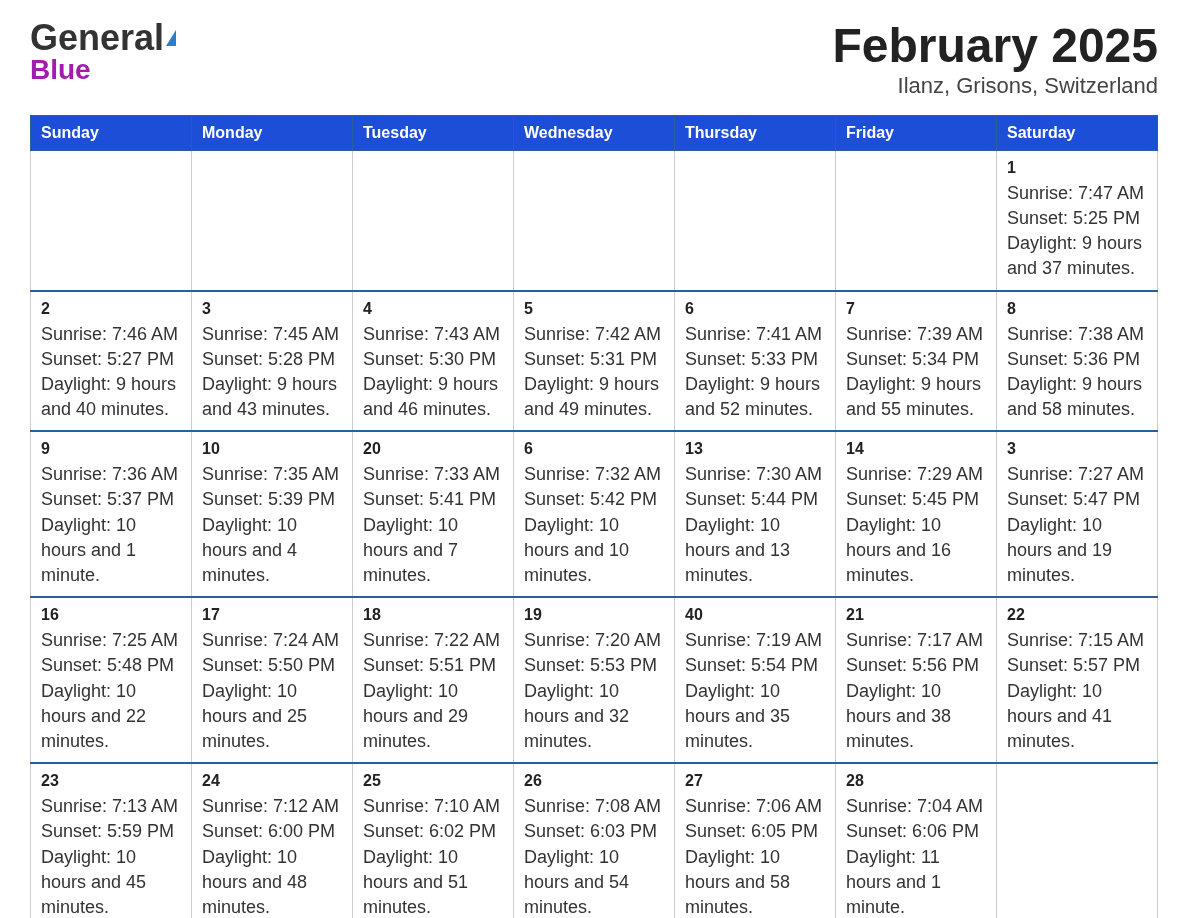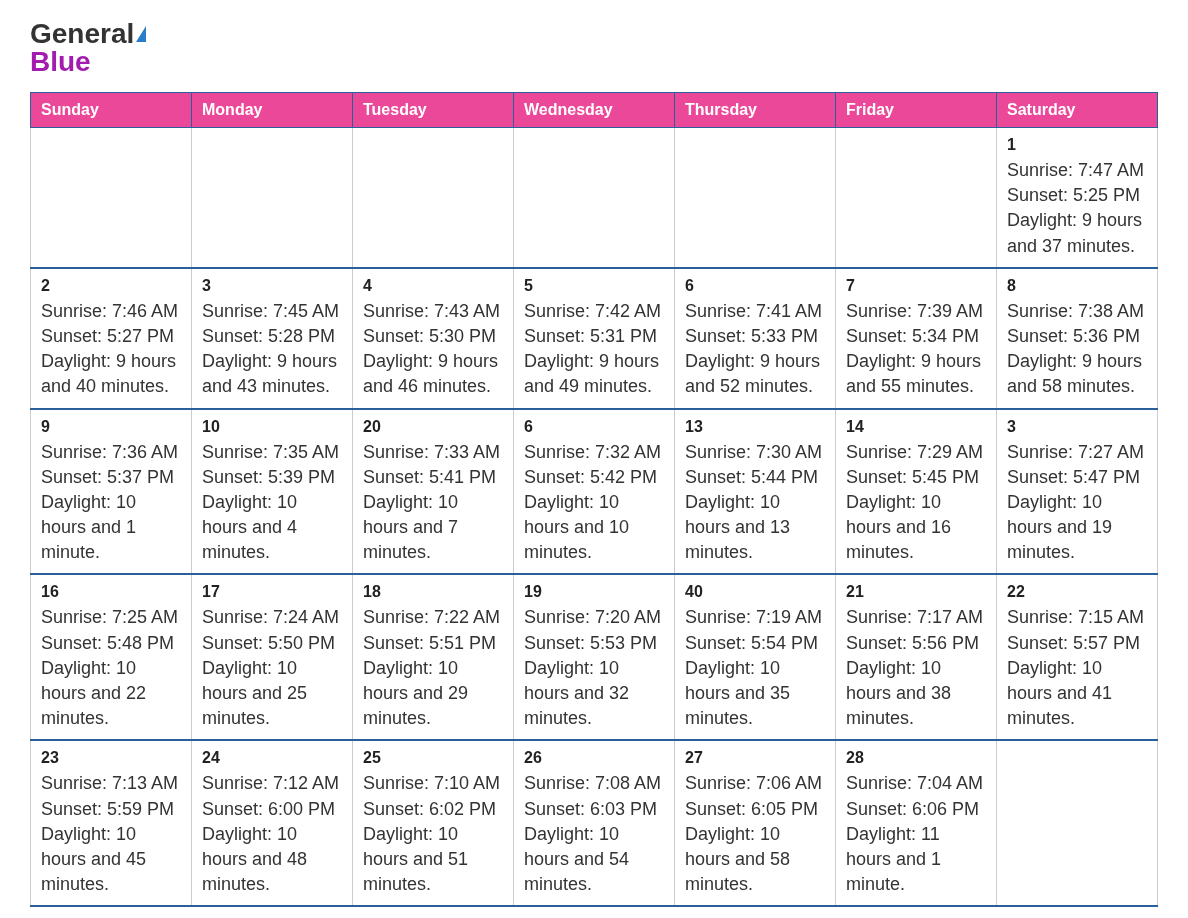--- a/index.html
+++ b/index.html
@@ -15,21 +15,21 @@
       justify-content: space-between;
       align-items: flex-start;
       margin-bottom: 16px;
     }
     .logo {
       display: flex;
       flex-direction: column;
       align-items: flex-start;
     }
     .logo-general {
-      font-size: 28px;
+      font-size: 36px;
       font-weight: bold;
       color: #333;
       line-height: 1;
     }
     .logo-blue {
       font-size: 28px;
       font-weight: bold;
       color: #a21caf;
       line-height: 1;
     }
@@ -54,21 +54,21 @@
     .title-block h2 {
       font-size: 22px;
       font-weight: normal;
       color: #444;
     }
     .calendar {
       width: 100%;
       border-collapse: collapse;
     }
     .calendar thead tr {
-      background-color: #ec4899;
+      background-color: #1d4ed8;
     }
     .calendar thead th {
       color: #fff;
       font-size: 16px;
       font-weight: bold;
       padding: 8px 10px;
       text-align: left;
       border: 1px solid #2a6099;
       width: calc(100% / 7);
     }
@@ -108,20 +108,22 @@
 
 <div class="header">
   <div class="logo">
     <div style="display:flex; align-items:center;">
       <span class="logo-general">General</span>
       <span class="logo-triangle"></span>
     </div>
     <span class="logo-blue">Blue</span>
   </div>
   <div class="title-block">
+    <h1>February 2025</h1>
+    <h2>Ilanz, Grisons, Switzerland</h2>
   </div>
 </div>
 
 <table class="calendar">
   <thead>
     <tr>
     <th>Sunday</th>
         <th>Monday</th>
         <th>Tuesday</th>
         <th>Wednesday</th>

